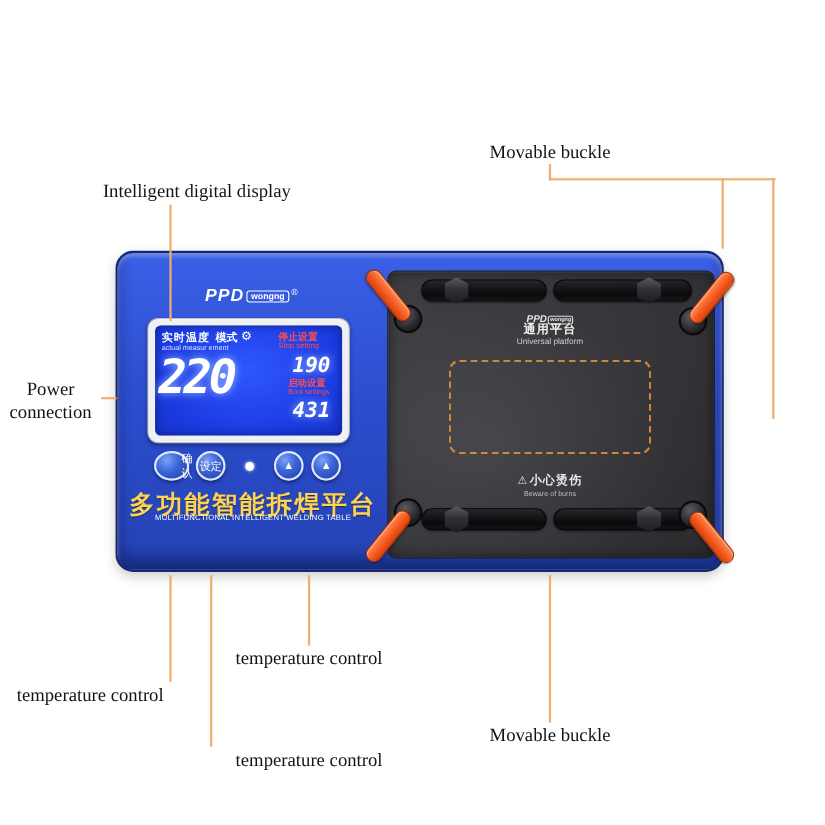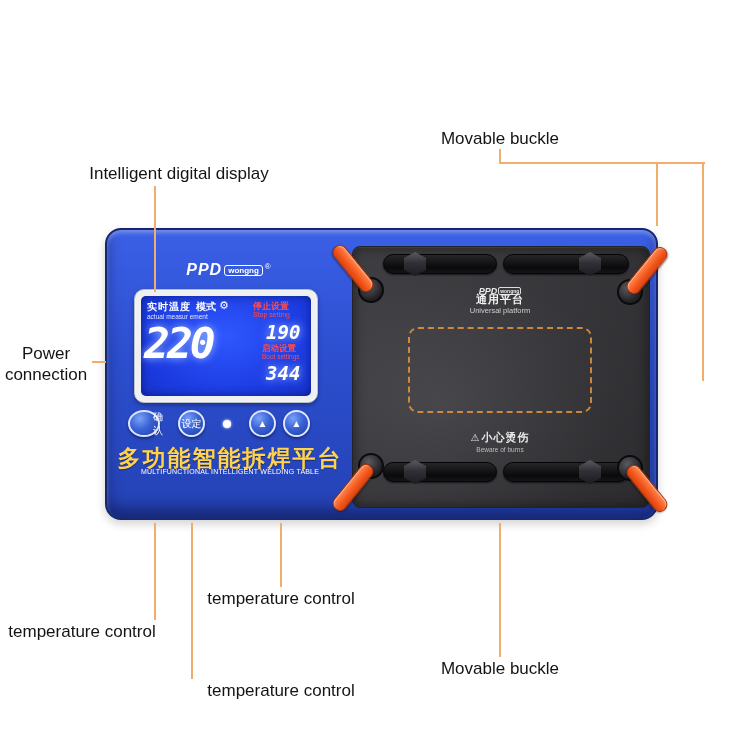--- a/index.html
+++ b/index.html
@@ -1,21 +1,21 @@
 <!DOCTYPE html>
 <html><head>
 <meta charset="utf-8">
 <style>
   * { margin:0; padding:0; box-sizing:border-box; }
   html,body { width:750px; height:750px; background:#fff;
     font-family:"Liberation Sans","DejaVu Sans",sans-serif; }
   #canvas { position:relative; width:750px; height:750px; background:#fff; overflow:hidden; }
   .title { position:absolute; left:0; top:54px; width:750px; text-align:center;
     font-size:30px; font-weight:600; color:#2b2b2b; letter-spacing:1px; }
-  .callout { position:absolute; font-size:17px; color:#141414; text-align:center; line-height:1.25; }
+  .callout { position:absolute; font-size:17px; color:#141414; text-align:center; line-height:1.25;font-family:Liberation Serif, serif; }
   .ln { position:absolute; background:#f0ad6d; }
   .device { position:absolute; left:105px; top:228px; width:553px; height:292px;
     border-radius:16px; border:2px solid #17276f;
     background:linear-gradient(180deg,#3b60e6 0%,#2c4ecf 45%,#2442b4 100%);
     box-shadow: inset 0 3px 4px rgba(255,255,255,.3), inset 0 -10px 14px rgba(0,0,30,.4), 0 4px 10px rgba(0,0,0,.18); }
   .logo { position:absolute; left:146px; top:261px; width:165px; text-align:center; color:#fff; }
   .logo .nm { font-size:16px; font-weight:bold; font-style:italic; letter-spacing:1px; }
   .logo .bx { font-size:8px; font-weight:bold; border:1px solid #fff; border-radius:3px; padding:0 3px; margin:0 2px; vertical-align:2px; }
   .logo .rg { font-size:8px; vertical-align:6px; }
   .lcd-frame { position:absolute; left:134px; top:289px; width:184px; height:114px;
@@ -89,23 +89,23 @@
   <div class="lcdtx" style="left:147px;top:300px;font-size:10px;font-weight:bold;letter-spacing:1px;">实时温度</div>
   <div class="lcdtx" style="left:196px;top:300px;font-size:10px;font-weight:bold;">模式</div>
   <div class="lcdtx" style="left:219px;top:299px;font-size:11px;">⚙</div>
   <div class="lcdtx red" style="left:253px;top:300px;font-size:9px;font-weight:bold;">停止设置</div>
   <div class="lcdtx red" style="left:253px;top:311px;font-size:7px;">Stop setting</div>
   <div class="lcdtx" style="left:147px;top:313px;font-size:6.5px;color:#dfe6ff;">actual measur ement</div>
   <div class="lcdtx seg" style="left:144px;top:318px;font-size:43px;letter-spacing:-3px;">220</div>
   <div class="lcdtx seg" style="left:266px;top:321px;font-size:19px;">190</div>
   <div class="lcdtx red" style="left:262px;top:343px;font-size:8.5px;font-weight:bold;">启动设置</div>
   <div class="lcdtx red" style="left:262px;top:353px;font-size:6.5px;">Boot settings</div>
-  <div class="lcdtx seg" style="left:266px;top:362px;font-size:19px;">344</div>
+  <div class="lcdtx seg" style="left:266px;top:362px;font-size:19px;">431</div>
 
-  <div class="btn" style="left:128px;padding-left:28px;">确认</div>
+  <div class="btn" style="left:140px;padding-left:28px;">确认</div>
   <div class="btn" style="left:178px;">设定</div>
   <div class="led"></div>
   <div class="btn" style="left:249px;">
       <span>▲</span>
     </div>
   <div class="btn" style="left:283px;">
       <span>▲</span>
     </div>
 
   <div class="ptl-cn">多功能智能拆焊平台</div>

